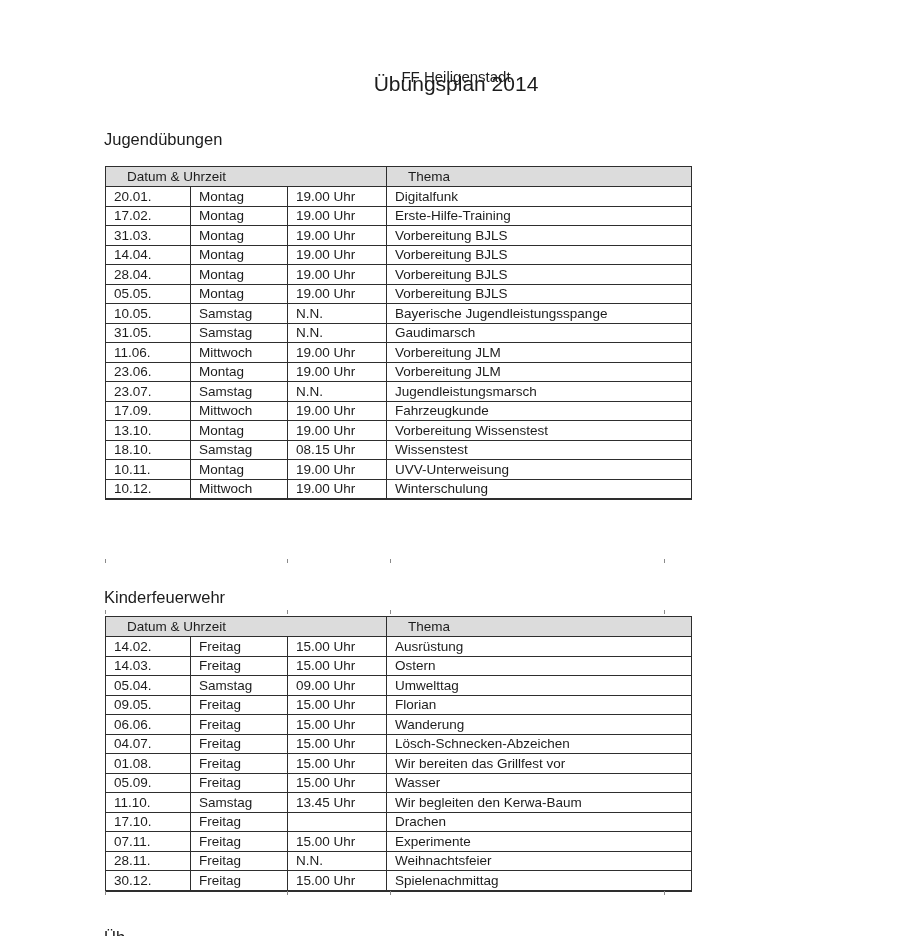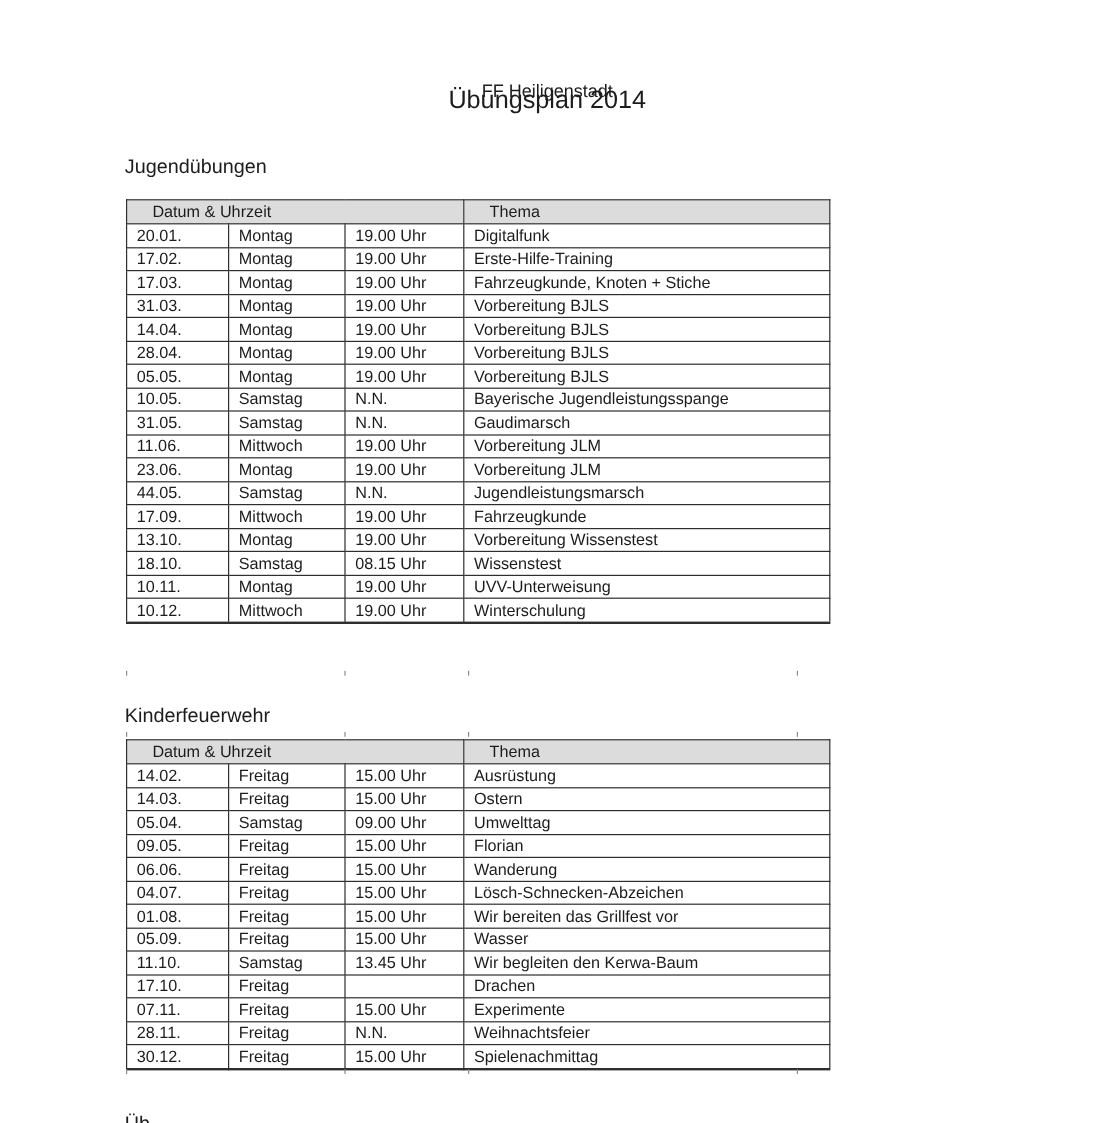--- a/index.html
+++ b/index.html
@@ -137,26 +137,20 @@
           <td>19.00 Uhr</td>
           <td>Digitalfunk</td>
         </tr>
         <tr>
           <td>17.02.</td>
           <td>Montag</td>
           <td>19.00 Uhr</td>
           <td>Erste-Hilfe-Training</td>
         </tr>
         <tr>
-          <td>17.03.</td>
-          <td>Montag</td>
-          <td>19.00 Uhr</td>
-          <td>Fahrzeugkunde, Knoten + Stiche</td>
-        </tr>
-        <tr>
           <td>31.03.</td>
           <td>Montag</td>
           <td>19.00 Uhr</td>
           <td>Vorbereitung BJLS</td>
         </tr>
         <tr>
           <td>14.04.</td>
           <td>Montag</td>
           <td>19.00 Uhr</td>
           <td>Vorbereitung BJLS</td>
@@ -191,21 +185,21 @@
           <td>19.00 Uhr</td>
           <td>Vorbereitung JLM</td>
         </tr>
         <tr>
           <td>23.06.</td>
           <td>Montag</td>
           <td>19.00 Uhr</td>
           <td>Vorbereitung JLM</td>
         </tr>
         <tr>
-          <td>44.05.</td>
+          <td>23.07.</td>
           <td>Samstag</td>
           <td>N.N.</td>
           <td>Jugendleistungsmarsch</td>
         </tr>
         <tr>
           <td>17.09.</td>
           <td>Mittwoch</td>
           <td>19.00 Uhr</td>
           <td>Fahrzeugkunde</td>
         </tr>

